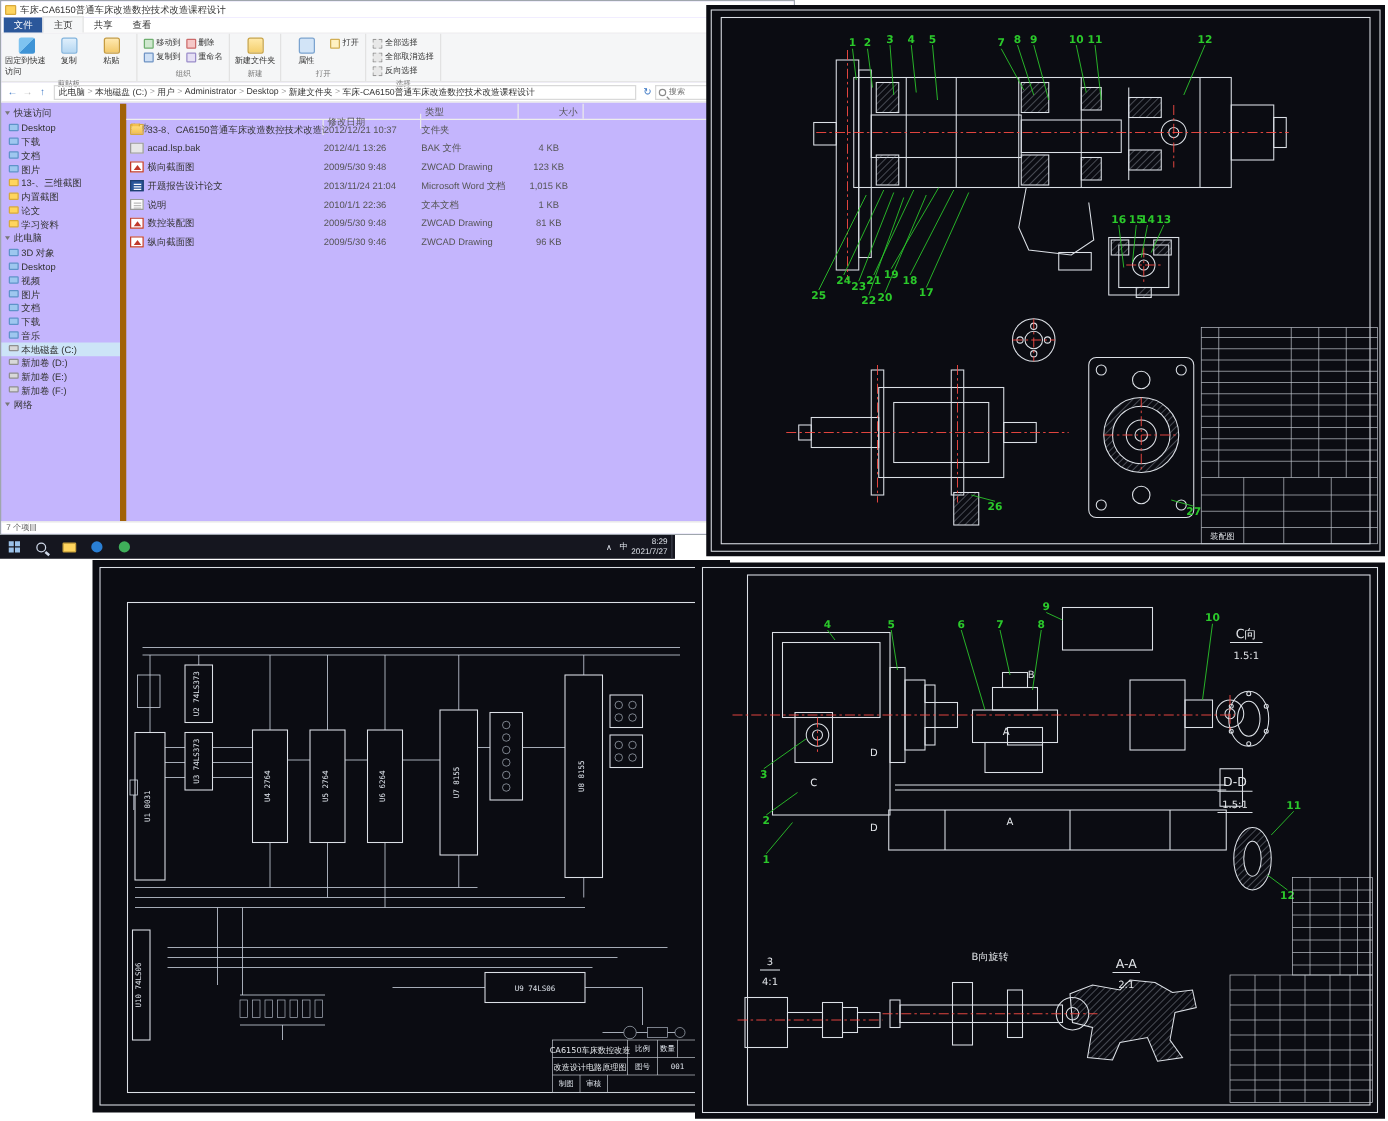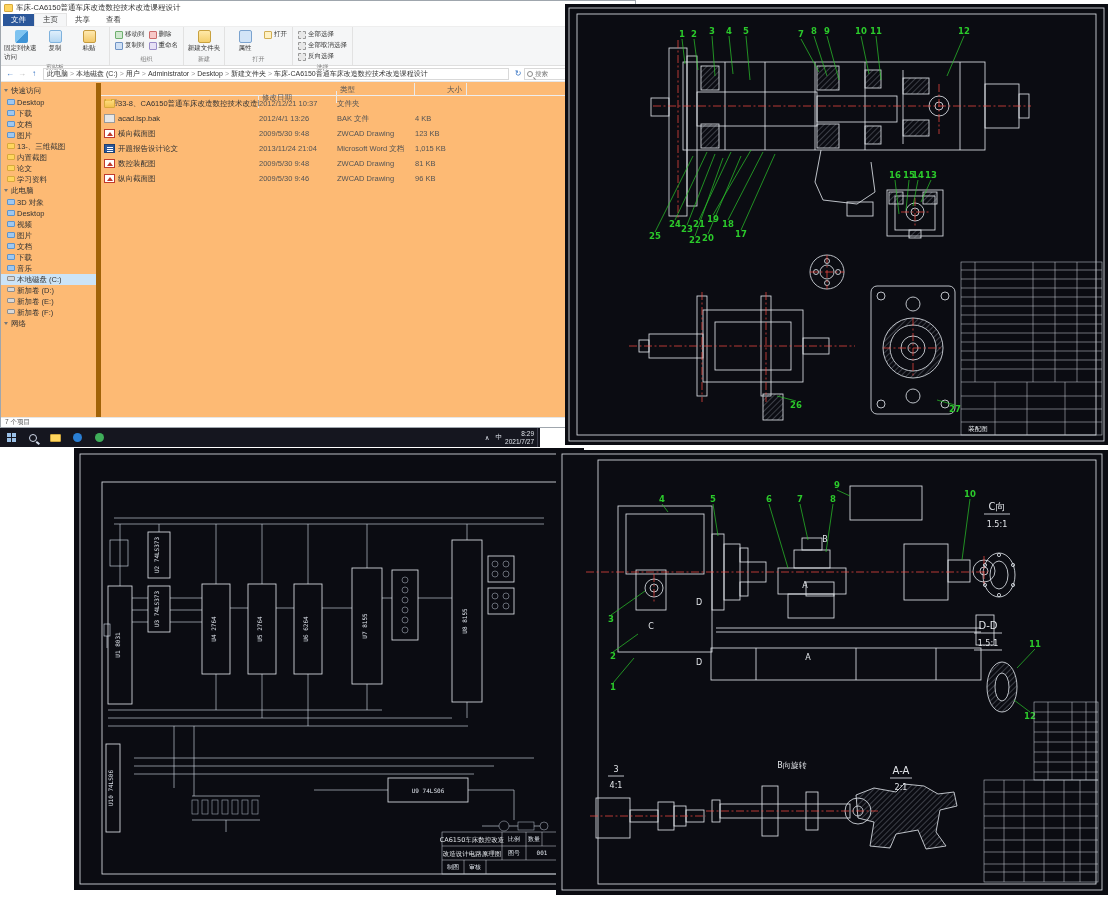--- a/index.html
+++ b/index.html
@@ -1,20 +1,20 @@
 <!DOCTYPE html>
 <html><head>
 <meta charset="utf-8">
 <style>
   * { margin:0; padding:0; box-sizing:border-box; }
   body { font-family:"Liberation Sans", sans-serif; background:#fff; }
   #stage { position:relative; width:1110px; height:897px; background:#fff; overflow:hidden; }
 
   
-  #explorer { position:absolute; left:0; top:0; width:636px; height:428px; background:#fdba74; border:1px solid #9fa6ad; font-size:8px; color:#222; }
+  #explorer { position:absolute; left:0; top:0; width:636px; height:428px; background:#c4b5fd; border:1px solid #9fa6ad; font-size:8px; color:#222; }
   .titlebar { height:13px; display:flex; align-items:center; padding-left:3px; background:#fff; }
   .titlebar .appico { width:9px; height:8px; background:#ffd55e; border:1px solid #d7a93c; border-radius:1px; margin-right:3px; }
   .titlebar .ttl { font-size:7.5px; color:#333; flex:1; white-space:nowrap; overflow:hidden; }
   .wbtns { display:flex; }
   .wbtn { width:17px; height:12px; text-align:center; font-size:7px; color:#444; line-height:12px; }
   .tabsrow { height:13px; display:flex; align-items:flex-end; background:#fff; border-bottom:1px solid #eee; padding-left:2px; }
   .tab { padding:1px 8px; font-size:7.5px; color:#333; }
   .tab.file { color:#fff; background:#2b579a; }
   .tab.active { background:#f5f6f7; border:1px solid #e3e3e3; border-bottom:none; }
   .tabspacer { flex:1; }
@@ -62,21 +62,21 @@
   .main { flex:1; position:relative; }
   .cols { display:flex; height:13px; border-bottom:1px solid #eee; color:#555; font-size:7.5px; align-items:center; }
   .cols > div { border-right:1px solid #eaeaea; padding-left:3px; height:100%; line-height:13px; }
   .c-name { width:158px;margin-top:26px; }
   .c-date { width:78px;margin-top:16px; }
   .c-type { width:78px; }
   .c-size { width:52px; text-align:right; padding-right:4px; }
   .frow { display:flex; height:15px; align-items:center; font-size:7.5px; color:#333; }
   .f-name { width:158px; display:flex; align-items:center; white-space:nowrap; overflow:hidden; }
   .f-date,.f-type { width:78px; color:#555; white-space:nowrap; overflow:hidden; }
-  .f-size { width:52px; text-align:left; color:#555; padding-right:4px; }
+  .f-size { width:52px; text-align:center; color:#555; padding-right:4px; }
   .fic { width:11px; height:9px; margin:0 3px 0 3px; flex:0 0 auto; position:relative; }
   .fic.folder { background:linear-gradient(#ffdf80,#f3c04f); border:1px solid #d7a93c; border-radius:1px; }
   .fic.folder:before { content:""; position:absolute; top:-2px; left:0; width:5px; height:2px; background:#f3c04f; border:1px solid #d7a93c; border-bottom:none; }
   .fic.dwg { background:#fff; border:1px solid #c0392b; }
   .fic.dwg:before { content:""; position:absolute; left:2px; top:2px; border-left:3px solid transparent; border-right:3px solid transparent; border-bottom:4px solid #c0392b; }
   .fic.doc { background:#2b579a; border:1px solid #1e3f70; }
   .fic.doc:before { content:""; position:absolute; left:2px; top:2px; width:6px; height:1px; background:#fff; box-shadow:0 2px 0 #fff, 0 4px 0 #fff; }
   .fic.txt { background:#fdfdfd; border:1px solid #9a9a9a; }
   .fic.txt:before { content:""; position:absolute; left:2px; top:2px; width:6px; height:1px; background:#bbb; box-shadow:0 2px 0 #bbb, 0 4px 0 #bbb; }
   .fic.bak { background:#e7e7e7; border:1px solid #9a9a9a; }
@@ -315,20 +315,29 @@
           <div class="f-size">123 KB</div>
         </div>
         <div class="frow">
           <div class="f-name">
               <span class="fic doc"></span>
               <span>开题报告设计论文</span>
             </div>
           <div class="f-date">2013/11/24 21:04</div>
           <div class="f-type">Microsoft Word 文档</div>
           <div class="f-size">1,015 KB</div>
+        </div>
+        <div class="frow">
+          <div class="f-name">
+              <span class="fic txt"></span>
+              <span>说明</span>
+            </div>
+          <div class="f-date">2010/1/1 22:36</div>
+          <div class="f-type">文本文档</div>
+          <div class="f-size">1 KB</div>
         </div>
         <div class="frow">
           <div class="f-name">
               <span class="fic dwg"></span>
               <span>数控装配图</span>
             </div>
           <div class="f-date">2009/5/30 9:48</div>
           <div class="f-type">ZWCAD Drawing</div>
           <div class="f-size">81 KB</div>
         </div>

